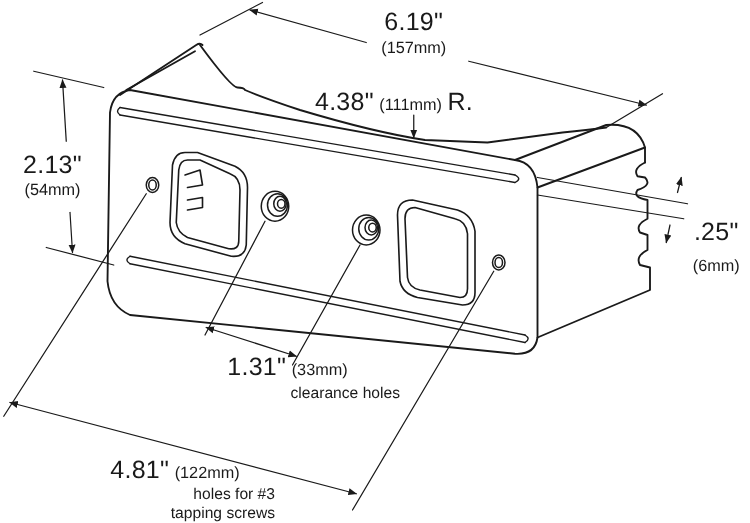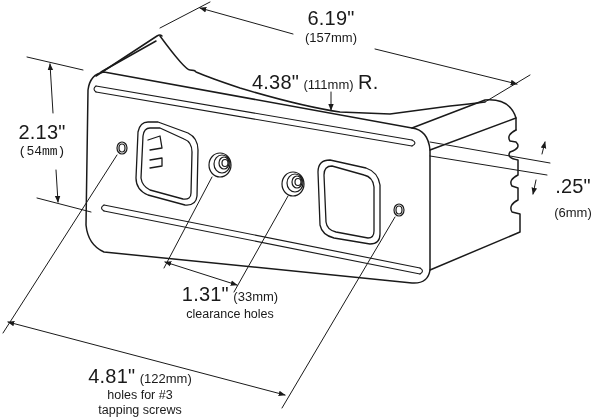--- a/index.html
+++ b/index.html
@@ -2,21 +2,21 @@
 <html><head>
 <meta charset="utf-8">
 <style>
   html, body { margin: 0; padding: 0; background: #ffffff; }
   body { width: 600px; height: 418px; position: relative; overflow: hidden;
          font-family: "Liberation Sans", "DejaVu Sans", sans-serif; color: #1a1a1a; }
   #drawing { position: absolute; left: 0; top: 0; width: 600px; height: 418px; }
   .lbl { position: absolute; white-space: nowrap; line-height: 1; }
   .big { font-size: 20px; letter-spacing: 0.2px; }
   .small { font-size: 13px; }
-  .note { font-size: 12.5px; text-align: center; line-height: 15px; }
+  .note { font-size: 12.5px; text-align: right; line-height: 15px; }
   .center { text-align: center; }
 </style>
 </head>
 <body>
 
 <svg id="drawing" viewBox="0 0 600 418" xmlns="http://www.w3.org/2000/svg" fill="none" stroke="#1a1a1a" stroke-width="1.2" stroke-linecap="round" stroke-linejoin="round">
   <defs>
     <marker id="arr" viewBox="0 0 10 10" refX="9" refY="5" markerWidth="7" markerHeight="7" orient="auto-start-reverse">
       <path d="M0,1 L10,5 L0,9 z" fill="#1a1a1a" stroke="none"></path>
     </marker>
@@ -122,21 +122,21 @@
 </div>
 
 <div class="lbl" style="left:252px; top:72px;">
   <span class="big">4.38"</span>
   <span class="small">(111mm)</span>
   <span class="big">R.</span>
 </div>
 
 <div class="lbl center" style="left:4px; top:122px; width:76px;">
   <div class="big">2.13"</div>
-  <div class="small" style="margin-top:3px;font-family:Liberation Mono, monospace;">(54mm)</div>
+  <div class="small" style="margin-top:3px;">(54mm)</div>
 </div>
 
 <div class="lbl center" style="left:548px; top:176px; width:50px;">
   <div class="big">.25"</div>
   <div class="small" style="margin-top:10px;">(6mm)</div>
 </div>
 
 <div class="lbl center" style="left:140px; top:284px; width:180px;">
   <div>
     <span class="big">1.31"</span>

